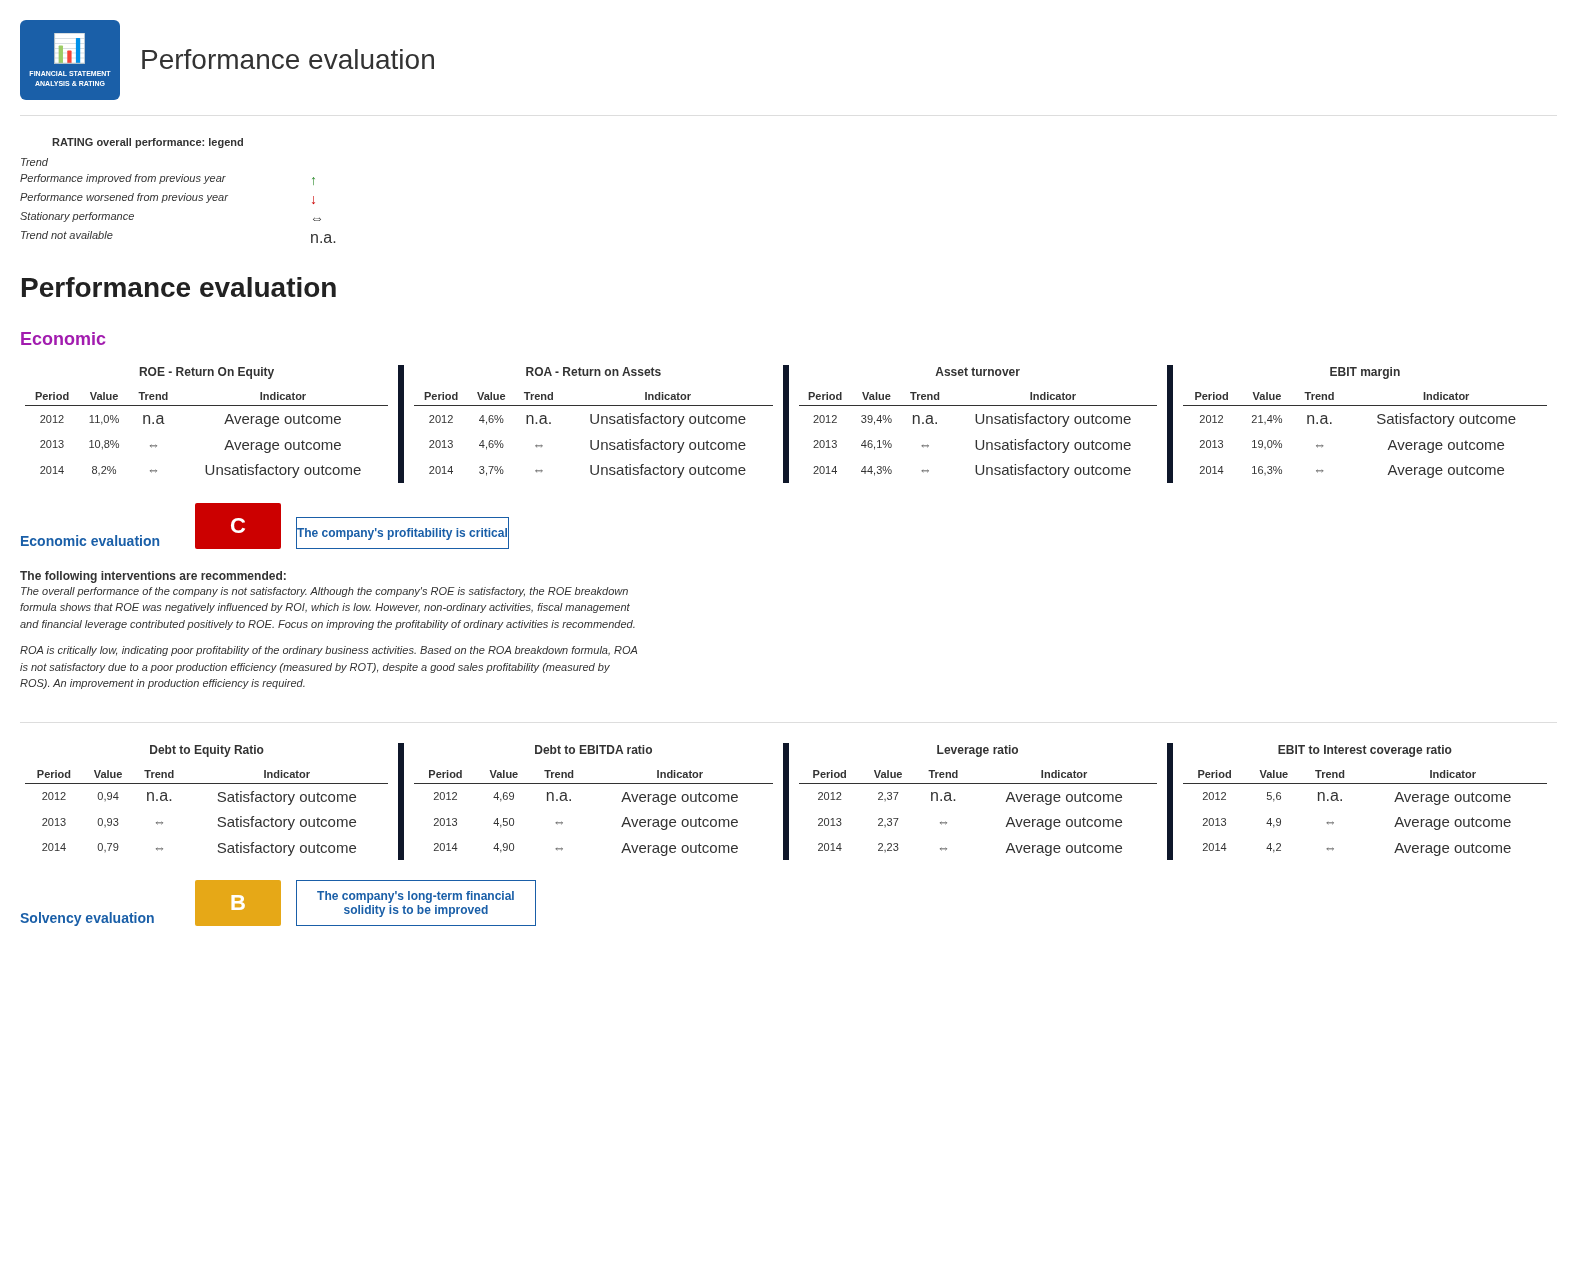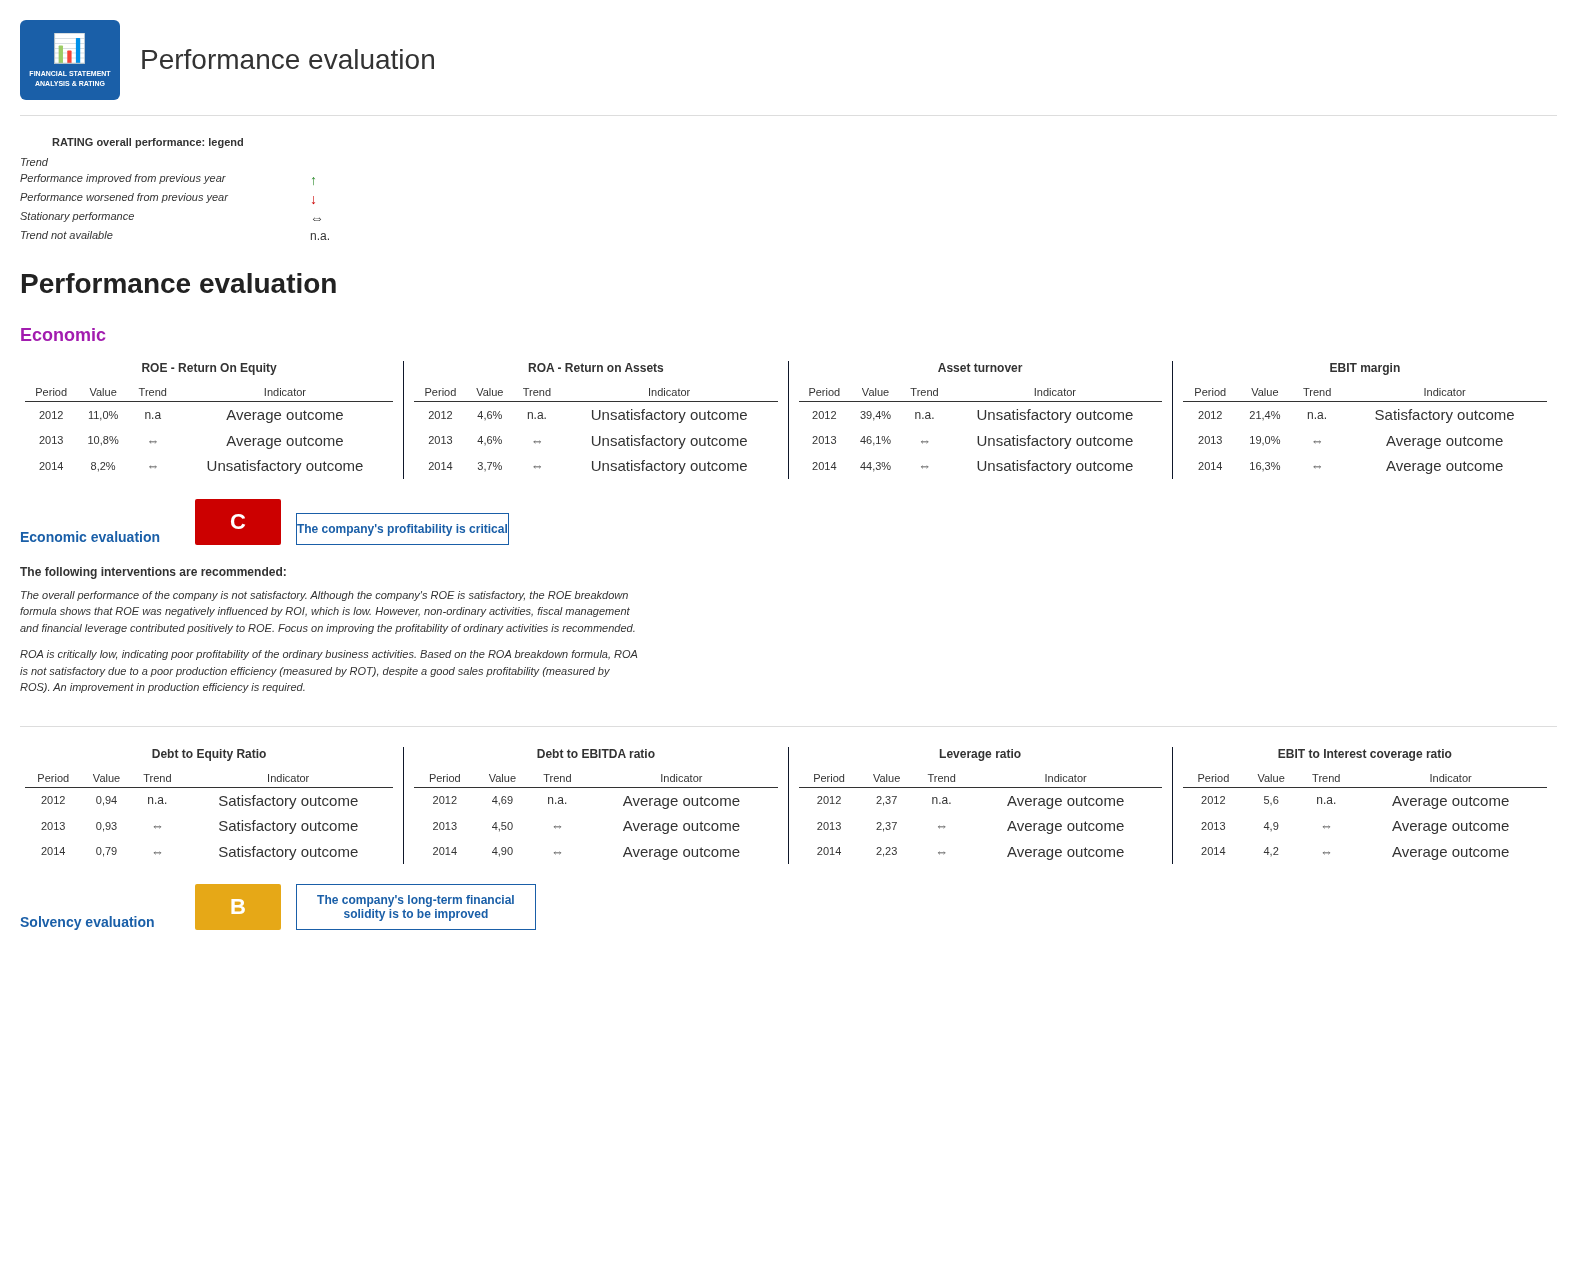--- a/index.html
+++ b/index.html
@@ -19,45 +19,45 @@
     .legend-icon { font-size: 14px; }
     .legend-icon.green { color: #2d8a2d; }
     .legend-icon.red { color: #cc0000; }
     .legend-icon.black { color: #333; }
 
     .section-title-main { font-size: 28px; font-weight: bold; margin-bottom: 25px; color: #222; }
     .section-title-sub { font-size: 18px; font-weight: bold; color: #a21caf; margin-bottom: 15px; margin-top: 10px; }
 
     .tables-grid { display: grid; grid-template-columns: 1fr 1fr 1fr 1fr; gap: 0; margin-bottom: 20px; }
     .metric-table-wrapper { padding-right: 10px; }
-    .metric-table-wrapper:not(:last-child) { border-right: 1px solid #0f172a; padding-right: 10px; padding-left: 5px; }
+    .metric-table-wrapper:not(:last-child) { border-right: 6px solid #0f172a; padding-right: 10px; padding-left: 5px; }
     .metric-table-wrapper:not(:first-child) { padding-left: 10px; }
 
     .metric-title { font-weight: bold; font-size: 12px; text-align: center; margin-bottom: 8px; }
     table { width: 100%; border-collapse: collapse; font-size: 11px; }
-    th { border-bottom: 1px solid #333; padding: 3px 4px; font-weight: normal; font-size: 11px; }
+    th { border-bottom: 1px solid #333; padding: 3px 4px; font-weight: bold; font-size: 11px; }
     td { padding: 3px 4px; text-align: center; vertical-align: middle; }
     tr:not(:last-child) td { border-bottom: none; }
     .trend-icon { font-size: 13px; }
     .indicator-cell { text-align: center; font-size: 15px; line-height: 1.3; }
 
     .evaluation-row { display: flex; align-items: flex-end; gap: 15px; margin: 20px 0; }
     .eval-label { font-weight: bold; font-size: 14px; color: #1a5fa8; min-width: 160px; }
     .eval-badge { padding: 10px 35px; font-size: 22px; font-weight: bold; color: white; border-radius: 2px; }
     .badge-red { background: #cc0000; }
     .badge-yellow { background: #e6a817; }
     .eval-note { border: 1.5px solid #1a5fa8; padding: 8px 0; font-size: 12px; color: #1a5fa8; font-weight: bold; text-align: center; min-width: 200px; max-width: 240px; }
 
     .interventions-section { margin-top: 15px; margin-bottom: 30px; }
-    .interventions-title { font-weight: bold; font-size: 12px; margin-bottom: 8px; }
+    .interventions-title { font-weight: bold; font-size: 12px; }
     .interventions-text { font-size: 11px; font-style: italic; line-height: 1.5; margin-bottom: 10px; color: #333; max-width: 620px; }
 
     .divider { border: none; border-top: 1px solid #ddd; margin: 20px 0; }
 
-    .na-text { font-style: normal; font-size: 12px; }
+    .na-text { font-style: normal; font-size: 16px; }
   </style>
 </head>
 <body>
 
 <div class="header">
   <div class="logo">
     <div class="logo-icon">📊</div>
     <div class="logo-text">FINANCIAL STATEMENT<br>ANALYSIS &amp; RATING</div>
   </div>
   <h1 class="header-title">Performance evaluation</h1>

